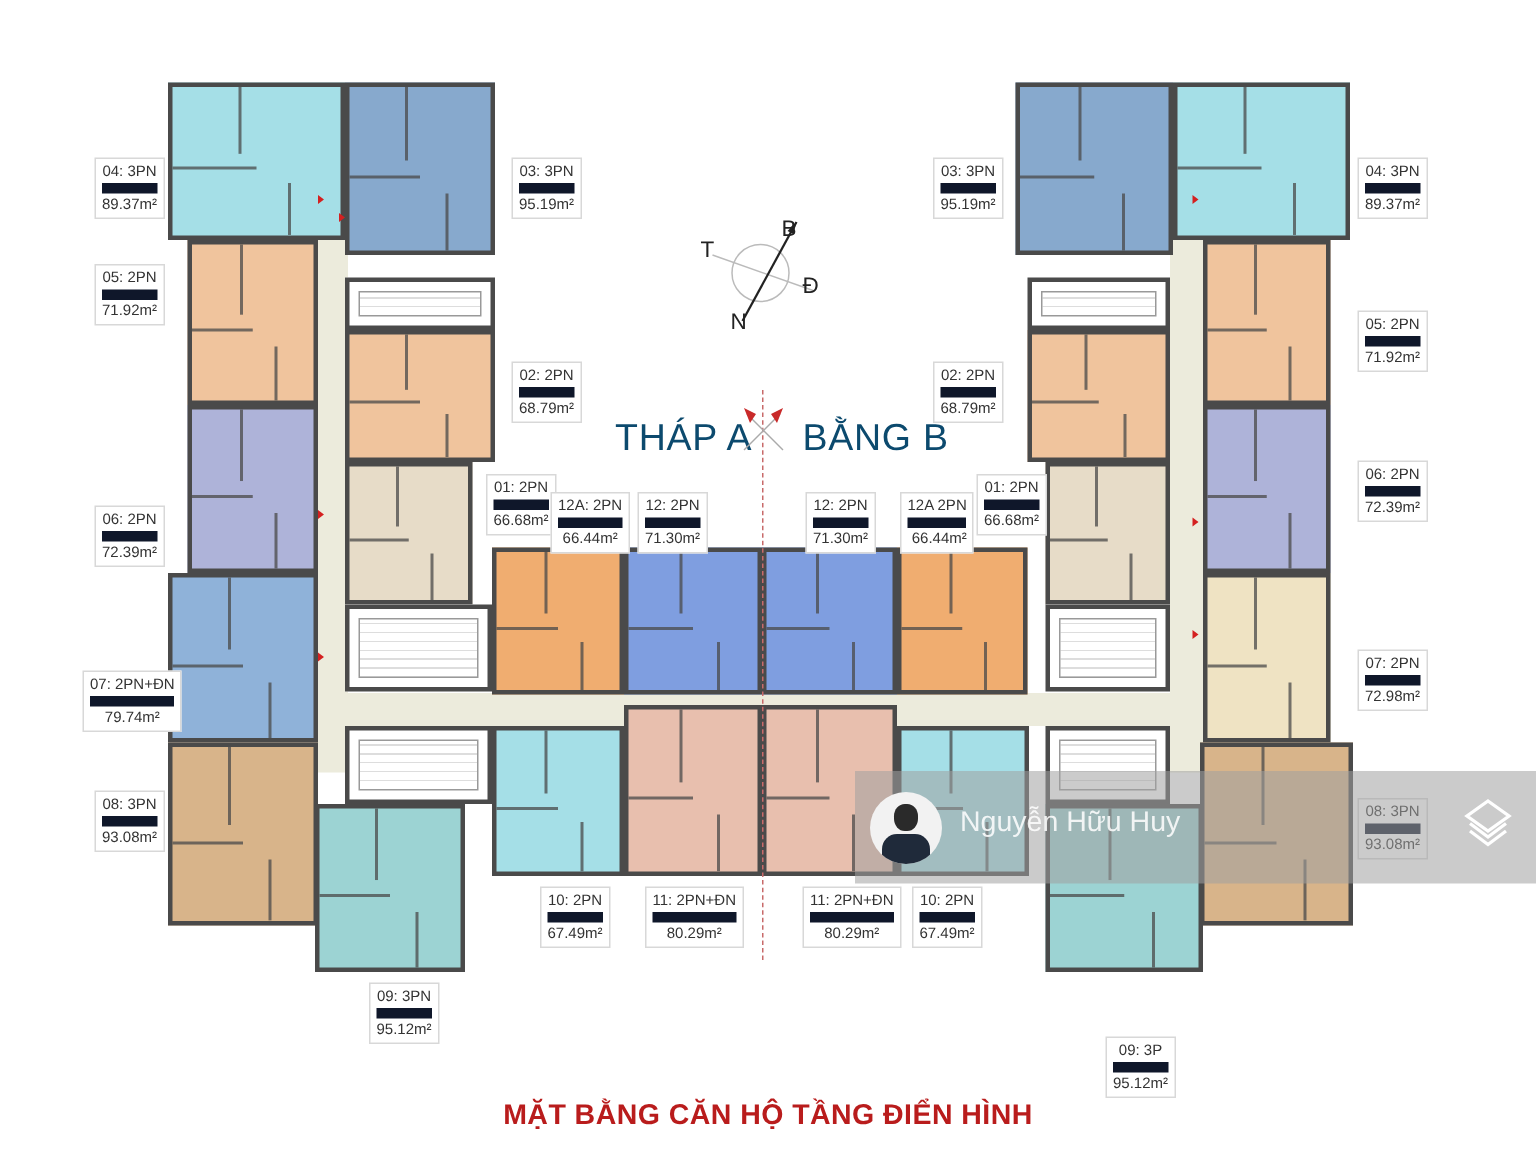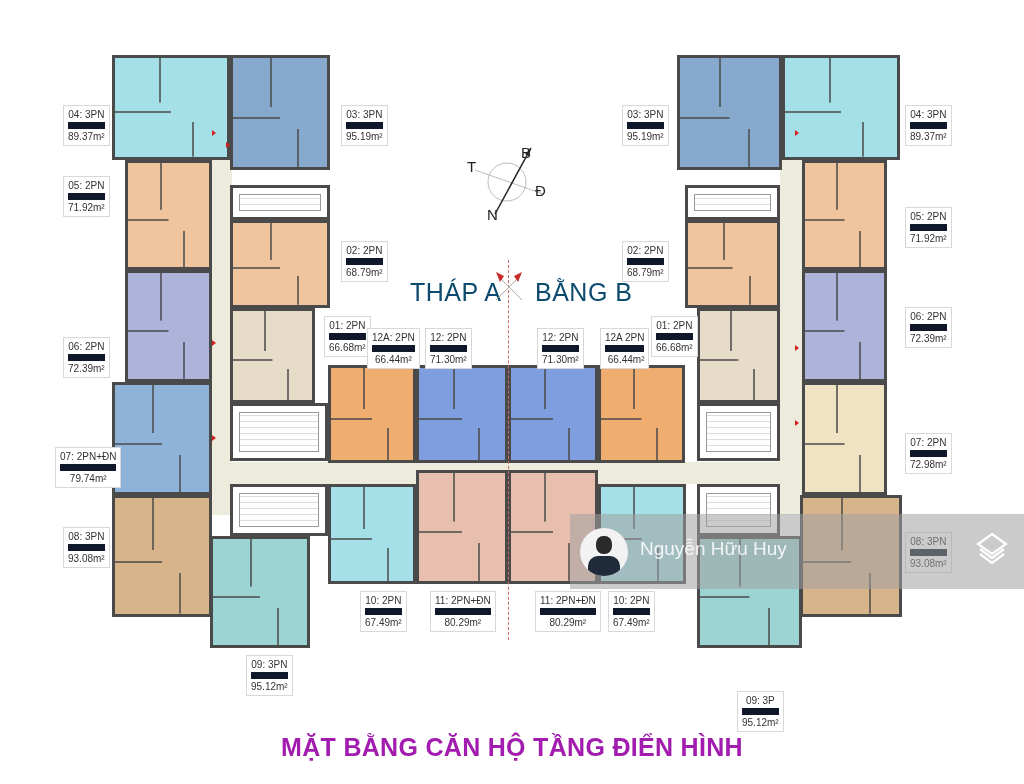--- a/index.html
+++ b/index.html
@@ -9,21 +9,21 @@
      linear-gradient(#4a4a4a,#4a4a4a) 40% 0/2px 45% no-repeat,
      linear-gradient(#4a4a4a,#4a4a4a) 0 55%/50% 2px no-repeat,
      linear-gradient(#4a4a4a,#4a4a4a) 70% 100%/2px 35% no-repeat;opacity:.75;}
   .corr{position:absolute;background:#ecebdc;}
   .core{position:absolute;background:#fff;border:3px solid #4a4a4a;box-sizing:border-box;}
   .core::after{content:"";position:absolute;inset:6px;border:1px solid #999;background:repeating-linear-gradient(0deg,transparent 0 5px,#ddd 5px 6px);}
   .lbl{position:absolute;background:#fff;border:1px solid #d8d8d8;font-size:10px;color:#333;text-align:center;line-height:15px;padding:1px 4px;white-space:nowrap;}
   .lbl span{display:block;}
   .lbl span+span{border-top:7px solid #0f172a;}
   .tower{position:absolute;font-size:25px;color:#0c4a6e;letter-spacing:.5px;}
-  .title{position:absolute;left:0;right:0;top:733px;text-align:center;font-weight:bold;font-size:25px;color:#a21caf;letter-spacing:.3px;}
+  .title{position:absolute;left:0;right:0;top:733px;text-align:center;font-weight:bold;font-size:19px;color:#b91c1c;letter-spacing:.3px;}
   .axis{position:absolute;left:508px;top:260px;width:0;height:380px;border-left:1px dashed #c86a6a;}
   .compass{position:absolute;left:455px;top:140px;width:140px;height:90px;}
   .compass span{position:absolute;font-size:15px;color:#222;}
   .overlay{position:absolute;left:570px;top:514px;width:454px;height:75px;background:rgba(160,160,160,.55);}
   .avatar{position:absolute;left:580px;top:528px;width:48px;height:48px;border-radius:50%;background:#f2f2f2;overflow:hidden;}
   .avatar::before{content:"";position:absolute;left:16px;top:8px;width:16px;height:18px;border-radius:45%;background:#2a2a2a;}
   .avatar::after{content:"";position:absolute;left:8px;top:28px;width:32px;height:24px;border-radius:10px 10px 0 0;background:#1f2a3a;}
   .wm-name{position:absolute;left:640px;top:538px;font-size:19px;color:rgba(255,255,255,.85);}
   .wm-logo{position:absolute;left:974px;top:530px;width:36px;height:36px;}
   .marker{position:absolute;width:0;height:0;border-left:4px solid #d42020;border-top:3px solid transparent;border-bottom:3px solid transparent;}

